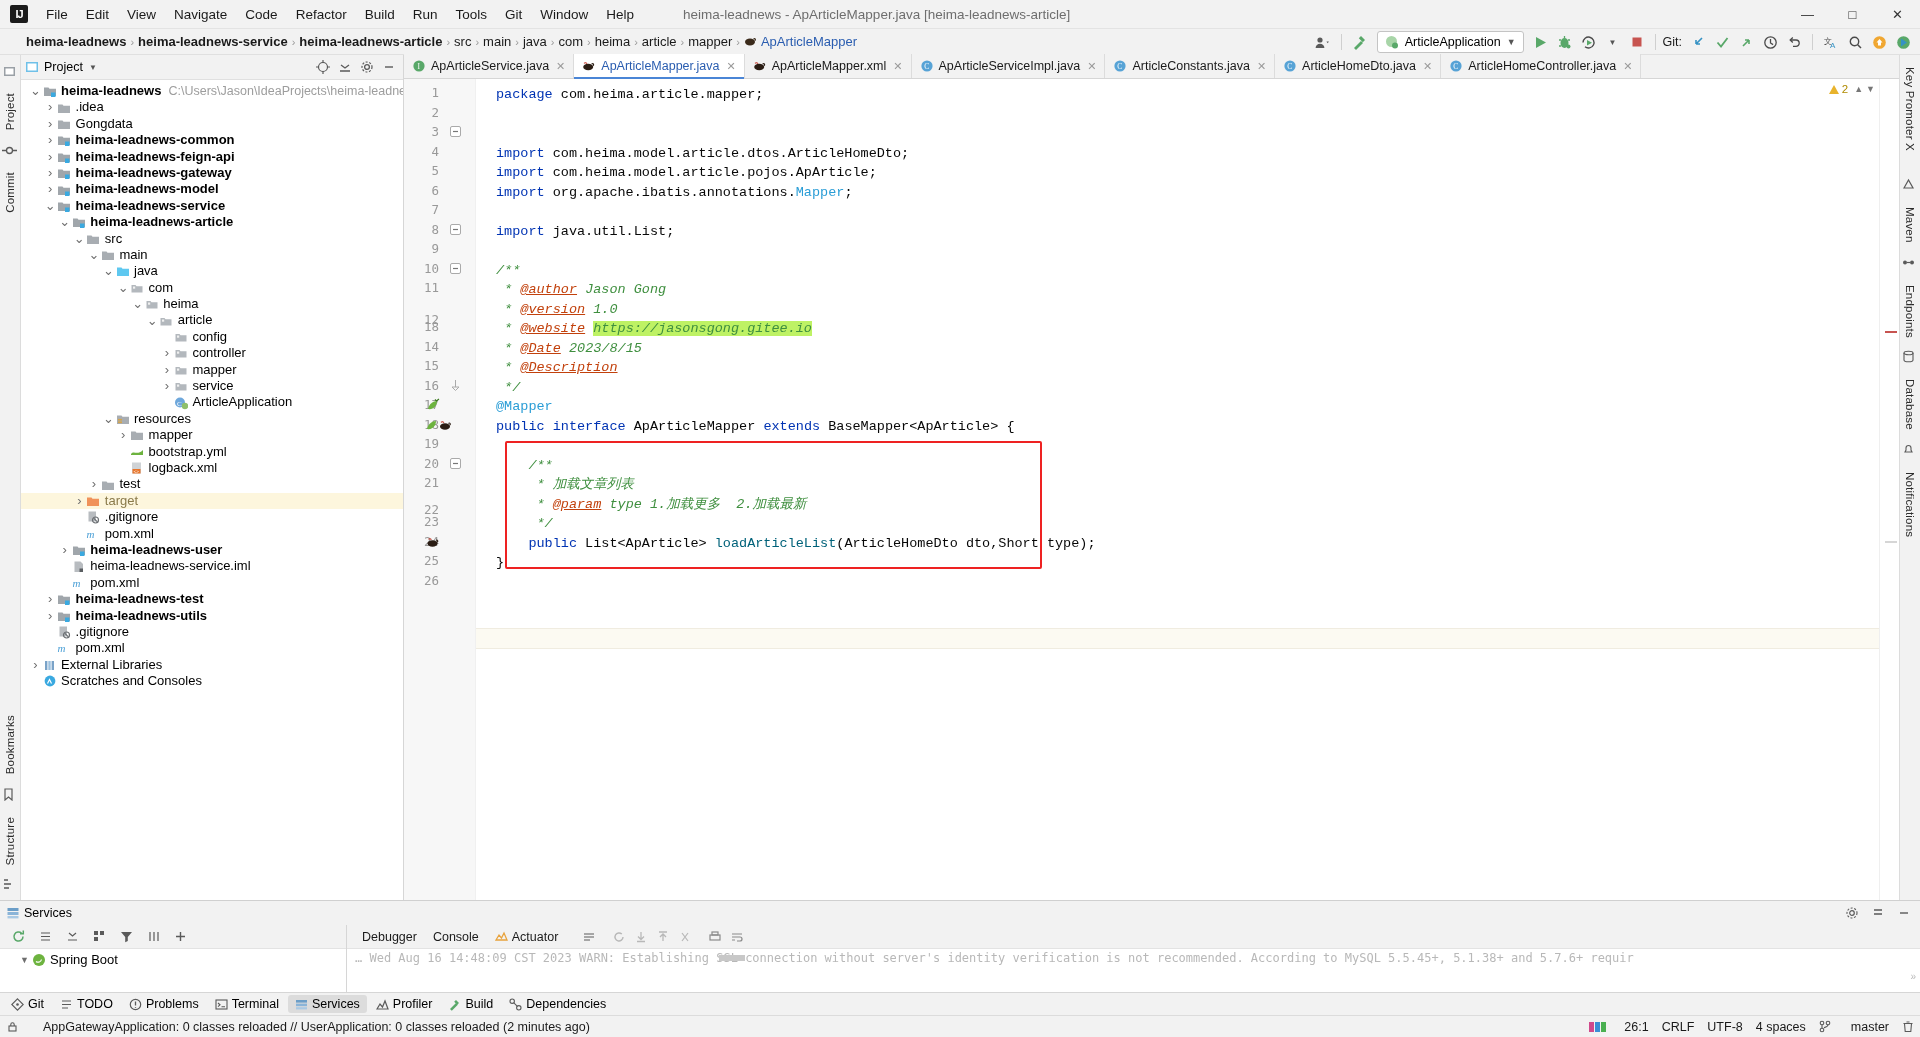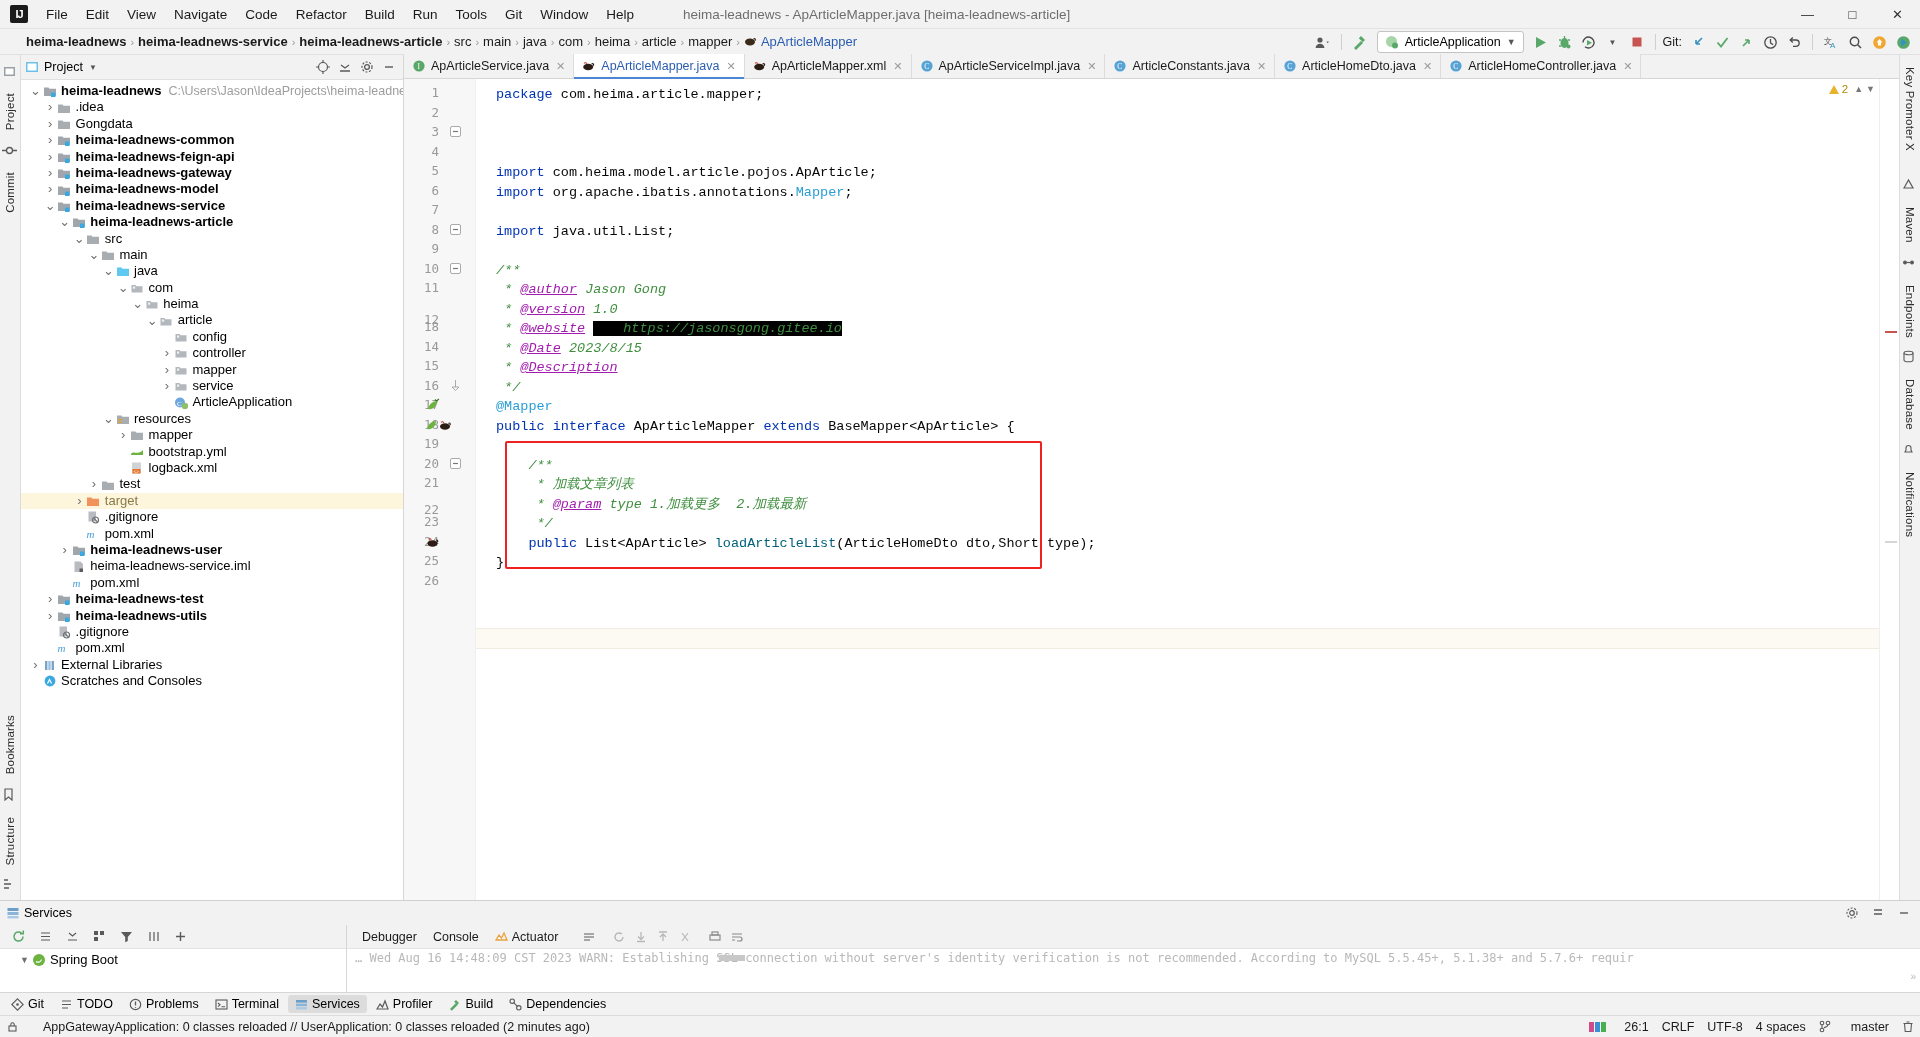--- a/index.html
+++ b/index.html
@@ -108,25 +108,25 @@
         color: #999; text-align: right; }
   .fold { position: absolute; right: 14px; width: 11px; height: 11px; }
   .gmark { position: absolute; left: 22px; width: 14px; height: 14px; }
   .code-area { flex: 1; position: relative; background: #fff; overflow: hidden; }
   .cl {
     position: absolute; left: 8px; font-family: Liberation Mono, monospace;
     font-size: 13.5px; white-space: pre; line-height: 19.5px; margin-left: 12px;
   }
   .kw { color: #0033b3; }
   .jdoc { color: #3f8f3f; font-style: italic; }
-  .jdoc-tag { color: #a21caf; font-style: italic; text-decoration: underline; }
+  .jdoc-tag { color: #c2410c; font-style: italic; text-decoration: underline; }
   .ann { color: #2a9dd6; }
   .mth { color: #00627a; }
   .plain { color: #080808; }
-  .hl-url { background: #000000; color: #3f8f3f; font-style: italic; padding-left: 30px; }
+  .hl-url { background: #bef264; color: #3f8f3f; font-style: italic; }
   .redbox {
     position: absolute; border: 2px solid #ee2222; border-radius: 2px; pointer-events: none;
   }
   .caret-line { position: absolute; left: 0; right: 0; background: #fcfaf2; }
   .caret-line.nb { border-top: 1px solid #f0ece0; border-bottom: 1px solid #f0ece0; }
 
   .editor-right {
     width: 20px; background: #fff; flex: none; position: relative; border-left: 1px solid #efefef;
   }
   .insp-widget {
@@ -952,20 +952,21 @@
                 <path d="M2.5 4.3c1-1 2.4-.6 2.9.4" stroke="#c0392b" stroke-width="1.1" fill="none"></path>
               </svg>
             </div>
             <div class="ln" style="top: 474px;">25</div>
             <div class="ln" style="top: 493.5px;">26</div>
           </div>
         <div class="code-area" id="code-area">
           <div class="caret-line nb" style="top:549px;height:21px;"></div>
           <div class="redbox" style="left:29px;top:362px;width:537px;height:128px;"></div>
         <div class="cl" style="top: 6px;"><span class="kw">package</span><span class="plain"> com.heima.article.mapper;</span></div>
+            <div class="cl" style="top: 64.5px;"><span class="kw">import</span><span class="plain"> com.heima.model.article.dtos.ArticleHomeDto;</span></div>
             <div class="cl" style="top: 84px;"><span class="kw">import</span><span class="plain"> com.heima.model.article.pojos.ApArticle;</span></div>
             <div class="cl" style="top: 103.5px;"><span class="kw">import</span><span class="plain"> org.apache.ibatis.annotations.</span><span class="ann">Mapper</span><span class="plain">;</span></div>
             <div class="cl" style="top: 142.5px;"><span class="kw">import</span><span class="plain"> java.util.List;</span></div>
             <div class="cl" style="top: 181.5px;"><span class="jdoc">/**</span></div>
             <div class="cl" style="top: 201px;"><span class="jdoc"> * </span><span class="jdoc-tag">@author</span><span class="jdoc"> Jason Gong</span></div>
             <div class="cl" style="top: 220.5px;"><span class="jdoc"> * </span><span class="jdoc-tag">@version</span><span class="jdoc"> 1.0</span></div>
             <div class="cl" style="top: 240px;"><span class="jdoc"> * </span><span class="jdoc-tag">@website</span><span class="jdoc"> </span><span class="hl-url">https://jasonsgong.gitee.io</span></div>
             <div class="cl" style="top: 259.5px;"><span class="jdoc"> * </span><span class="jdoc-tag">@Date</span><span class="jdoc"> 2023/8/15</span></div>
             <div class="cl" style="top: 279px;"><span class="jdoc"> * </span><span class="jdoc-tag">@Description</span></div>
             <div class="cl" style="top: 298.5px;"><span class="jdoc"> */</span></div>

